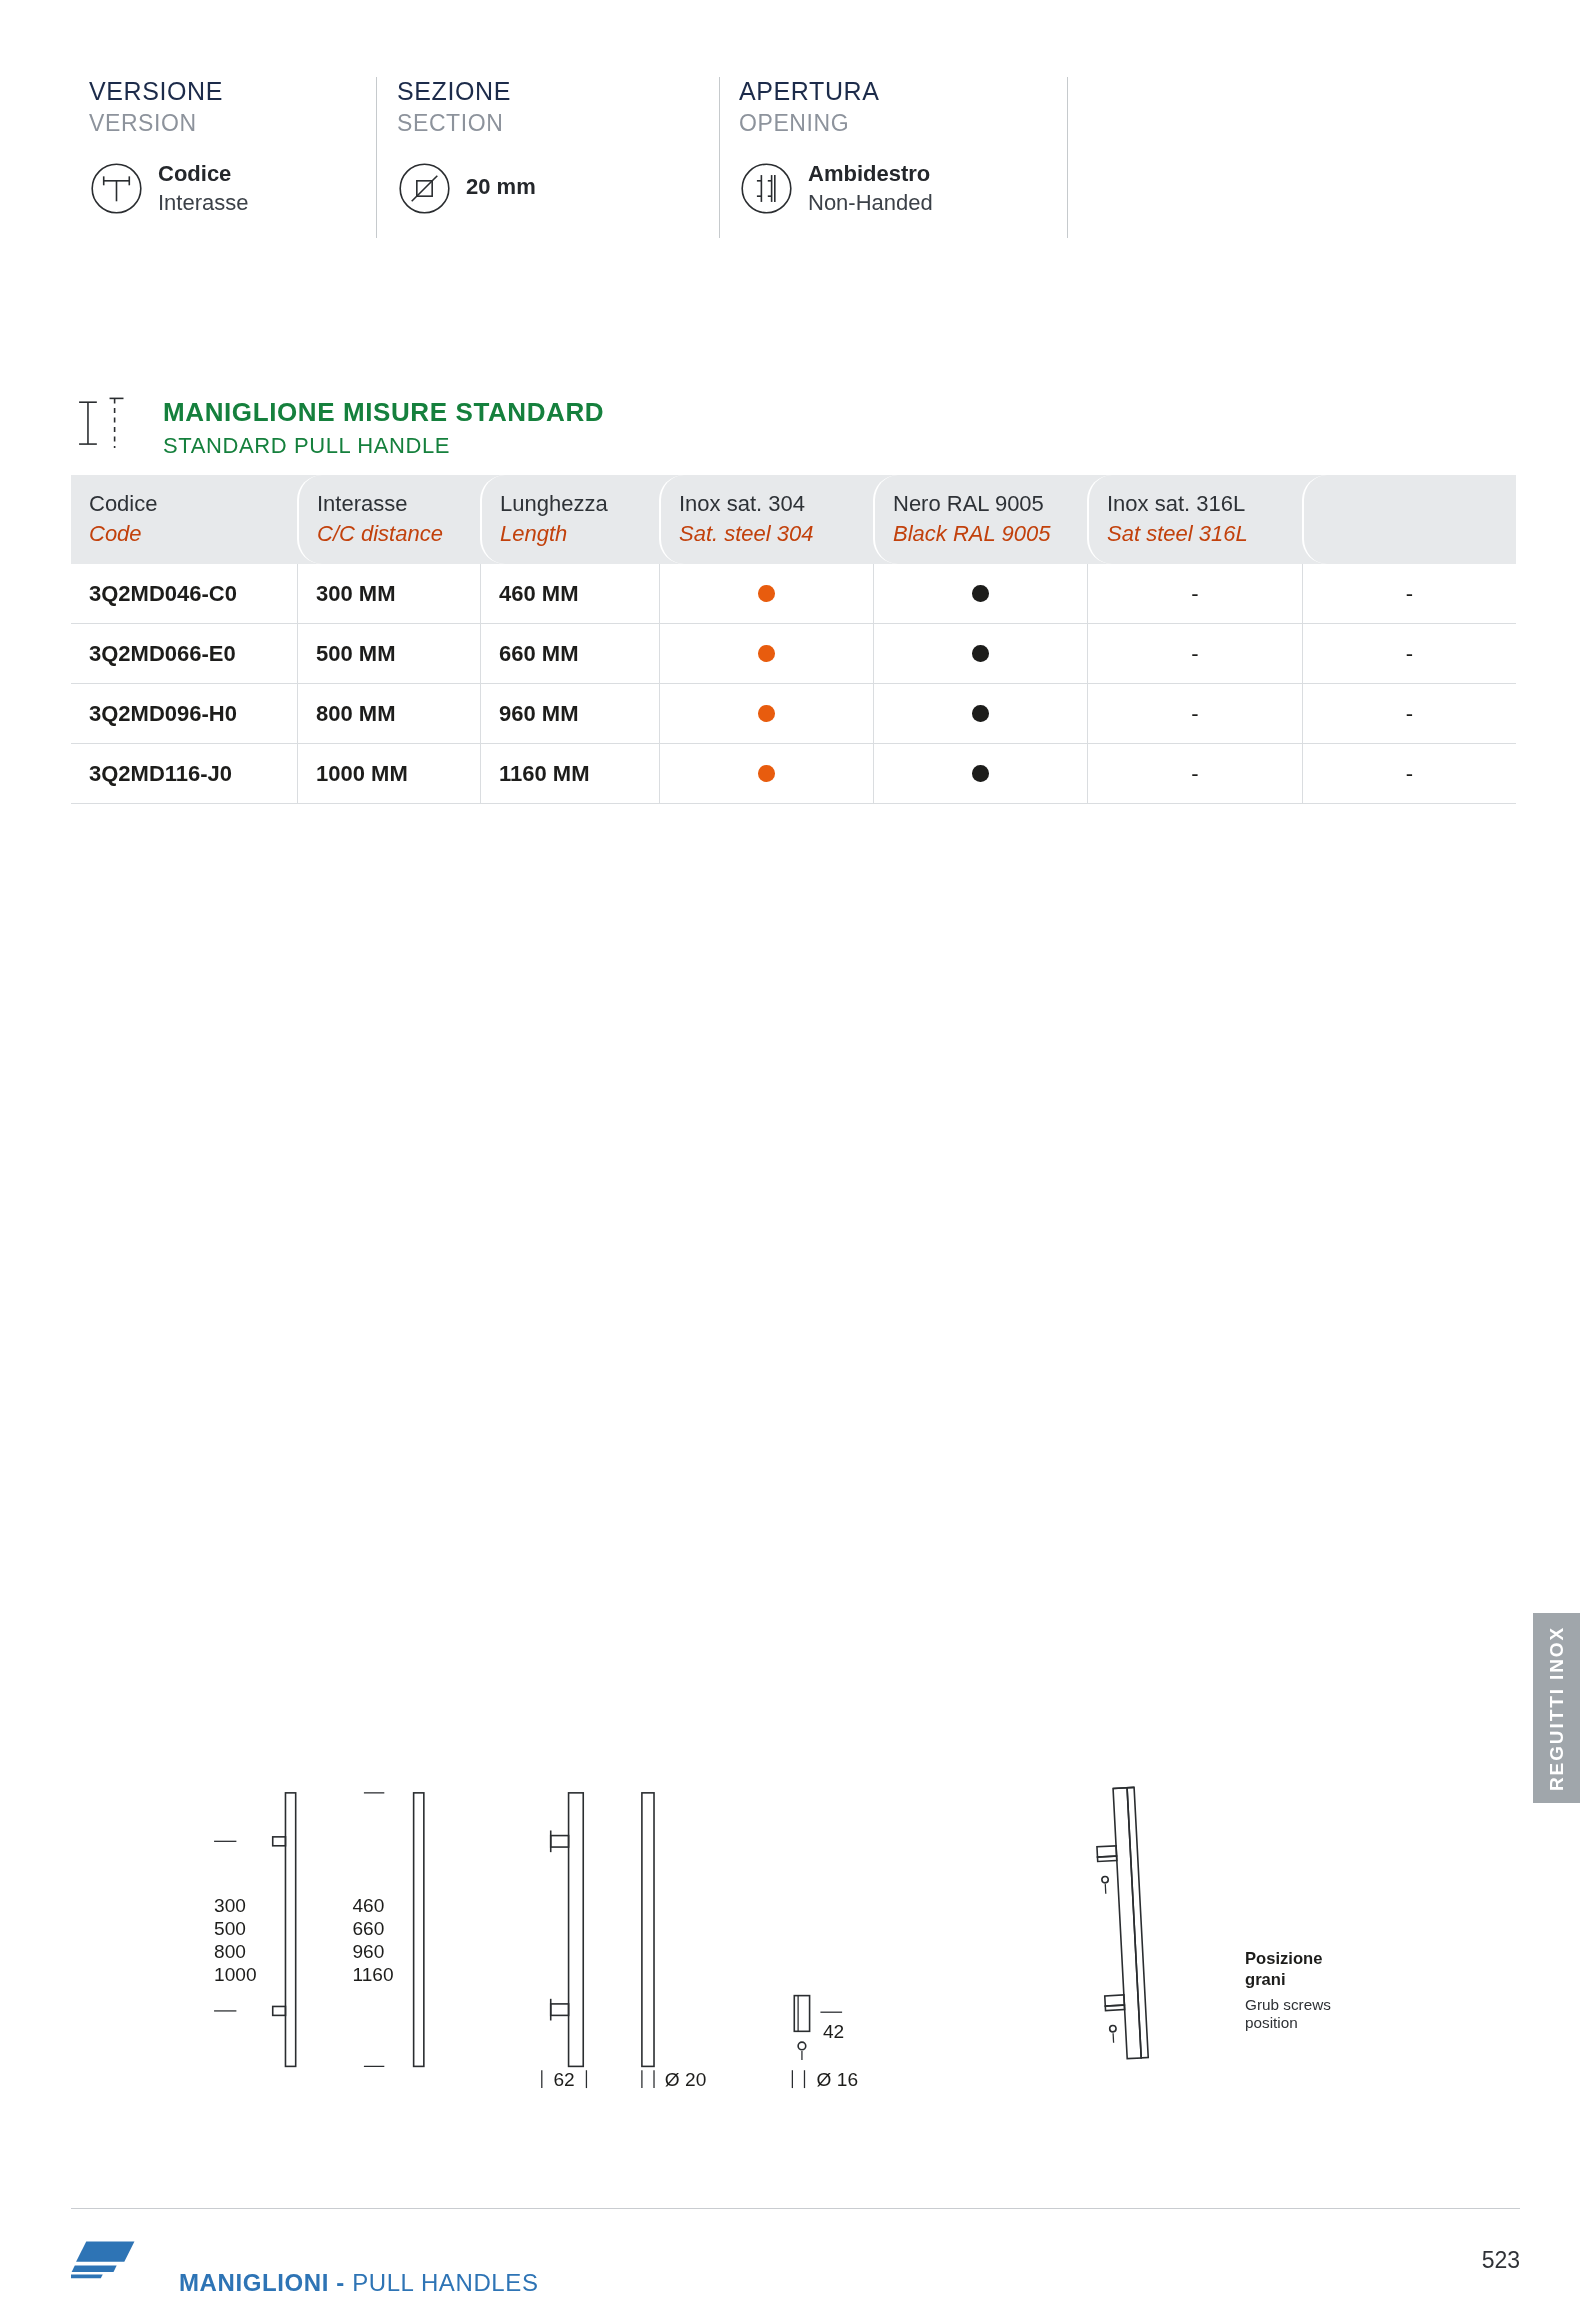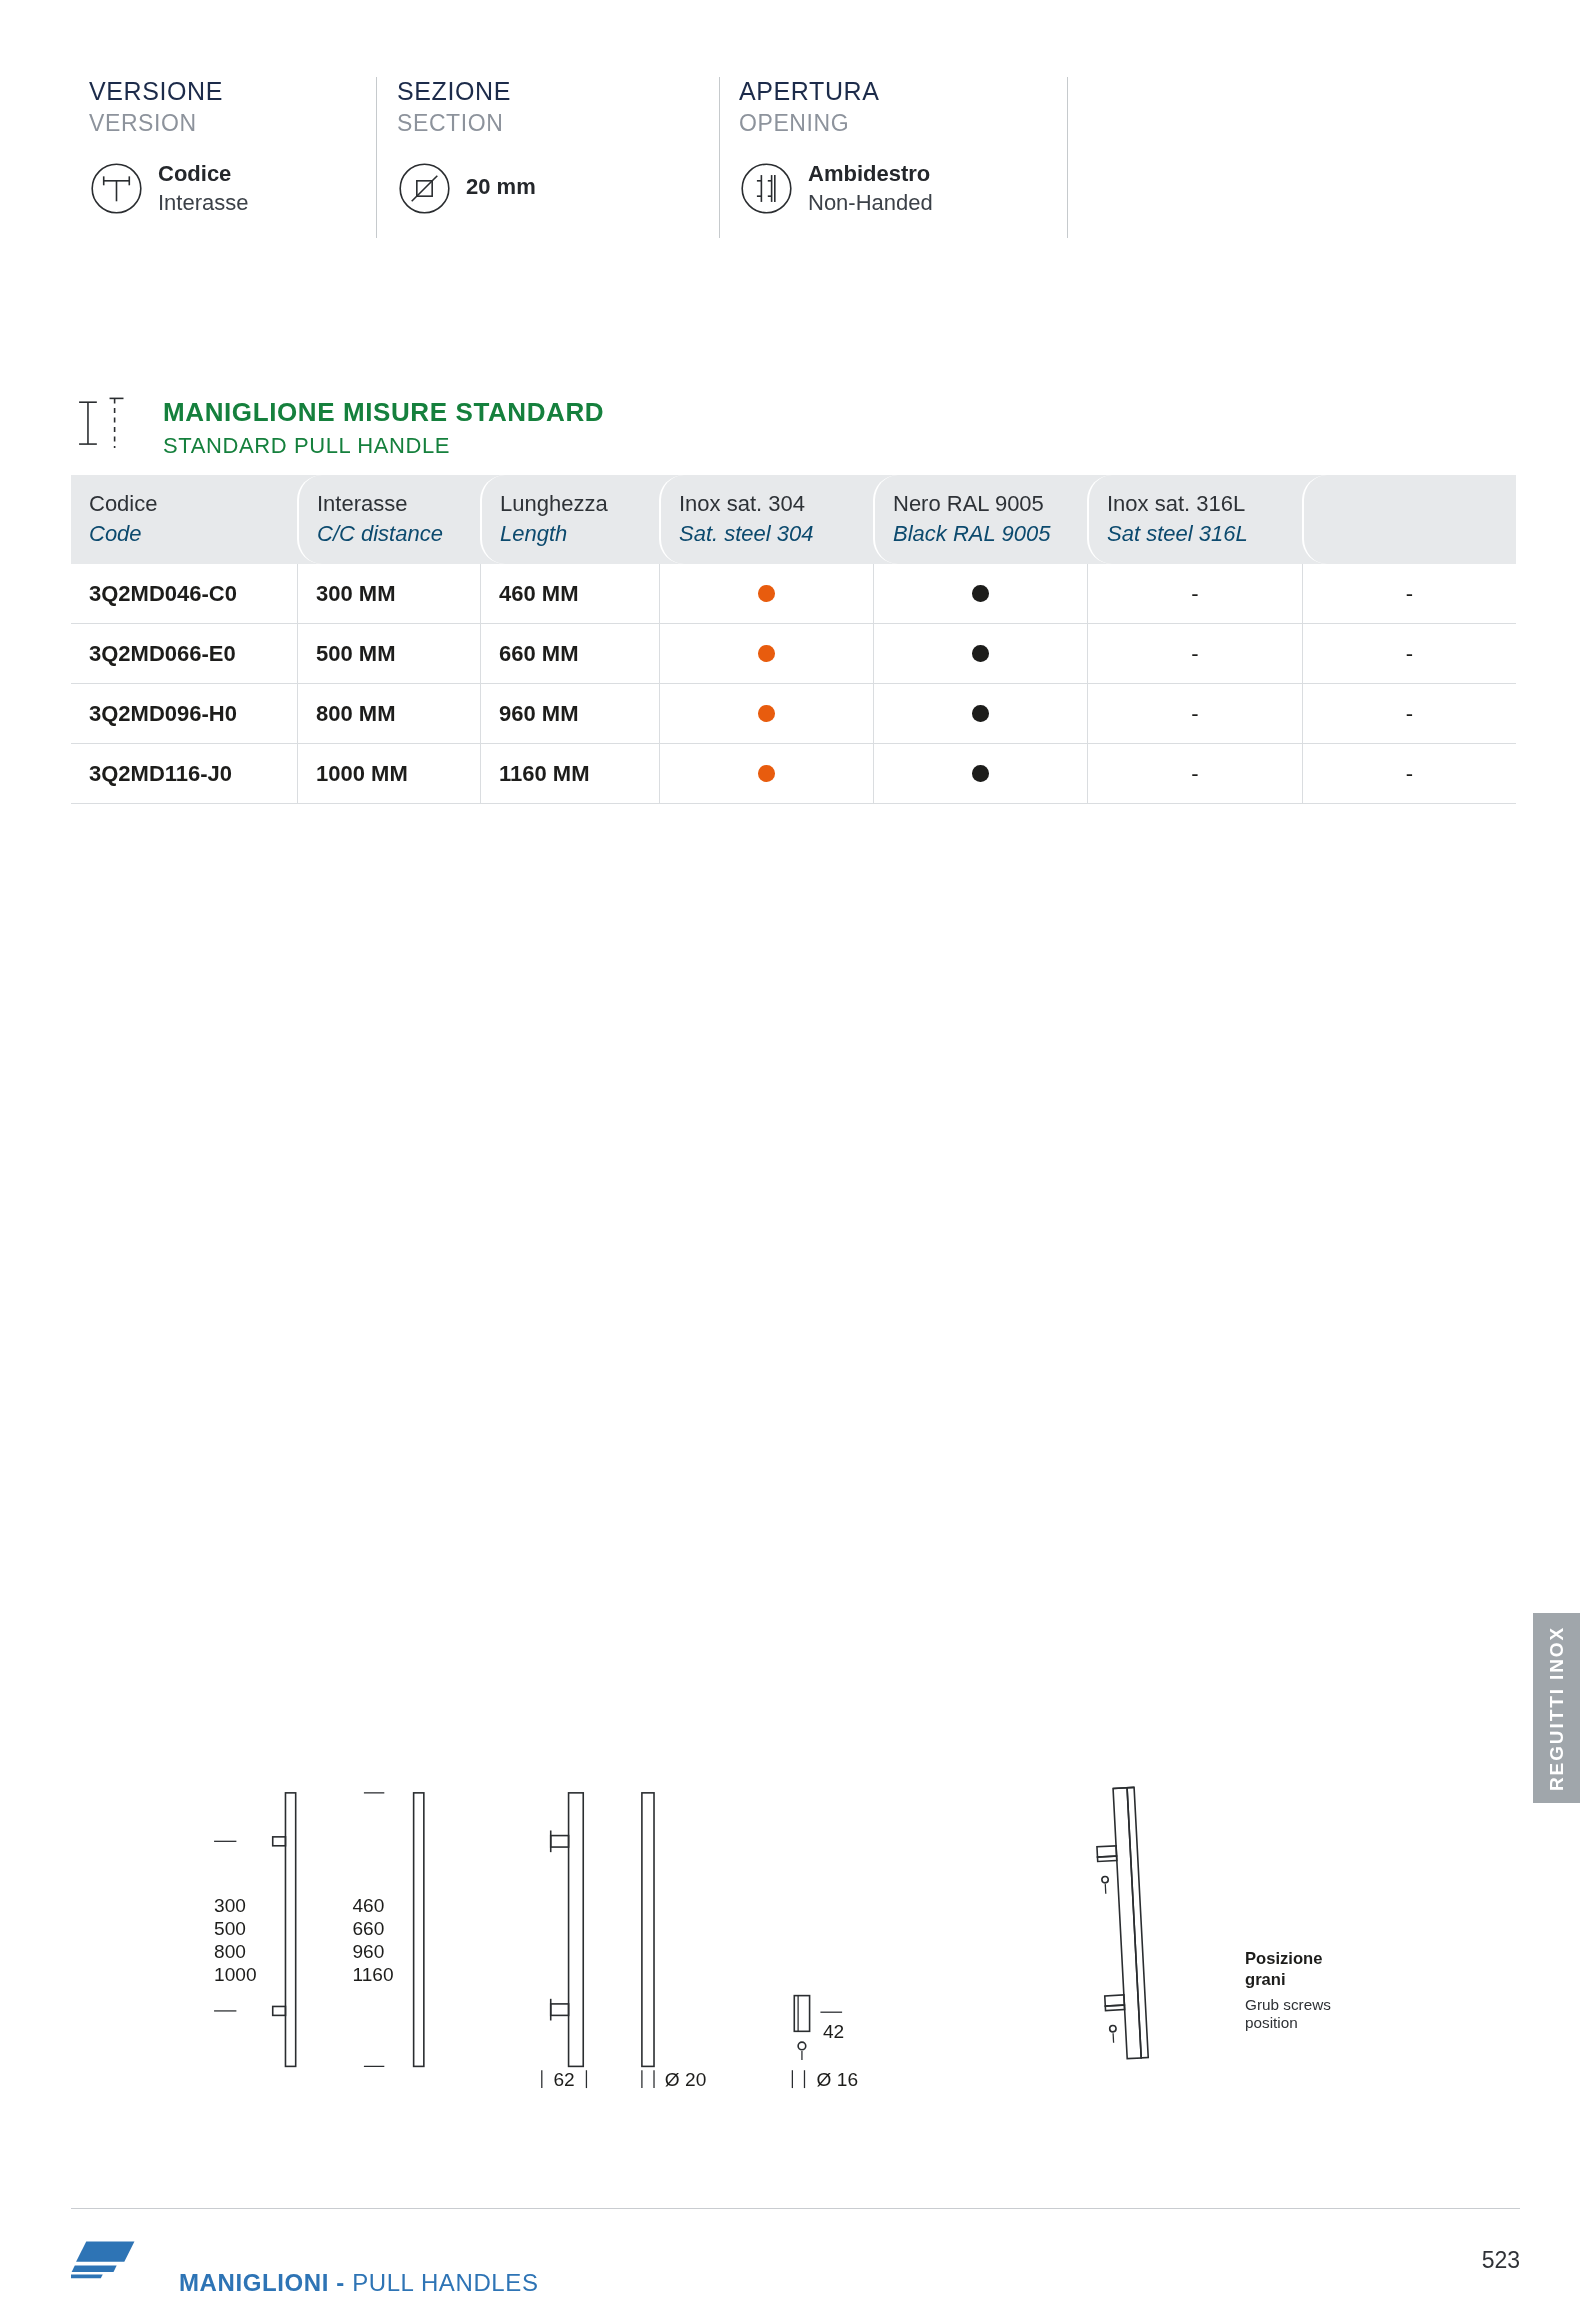--- a/index.html
+++ b/index.html
@@ -33,21 +33,21 @@
   
   .ptable { position:absolute; left:71px; top:475px; width:1445px; }
   .t-header, .t-row {
     display:grid;
     grid-template-columns:226px 183px 179px 214px 214px 215px 214px;
   }
   .t-header { background:#e7e9eb; height:89px; }
   .t-header .hcell { padding:16px 0 0 18px; border-left:2.6px solid #ffffff;border-radius:25px; }
   .t-header .hcell:first-child { border-left:none; }
   .h1 { font-size:22px; color:#2e3237; }
-  .h2 { font-size:22px; color:#0c4a6e; font-style:italic; margin-top:3.8px; }
+  .h2 { font-size:22px; color:#c2410c; font-style:italic; margin-top:3.8px; }
   .t-row { height:59px; border-bottom:1.3px solid #dadde0; }
   .cell { display:flex; align-items:center; padding-left:18px; border-left:1.3px solid #dadde0; height:100%; }
   .cell:first-child { border-left:none; }
   .cell.center { justify-content:center; padding-left:0; }
   .code { font-size:22px; font-weight:bold; color:#1d1d1b; }
   .val  { font-size:22px; font-weight:bold; color:#1d1d1b; }
   .dash { font-size:22px; color:#1d1d1b; }
   .dot { display:inline-block; width:16.6px; height:16.6px; border-radius:50%; }
   .dot-orange { background:#e85c0e; }
   .dot-black  { background:#1d1d1b; }

